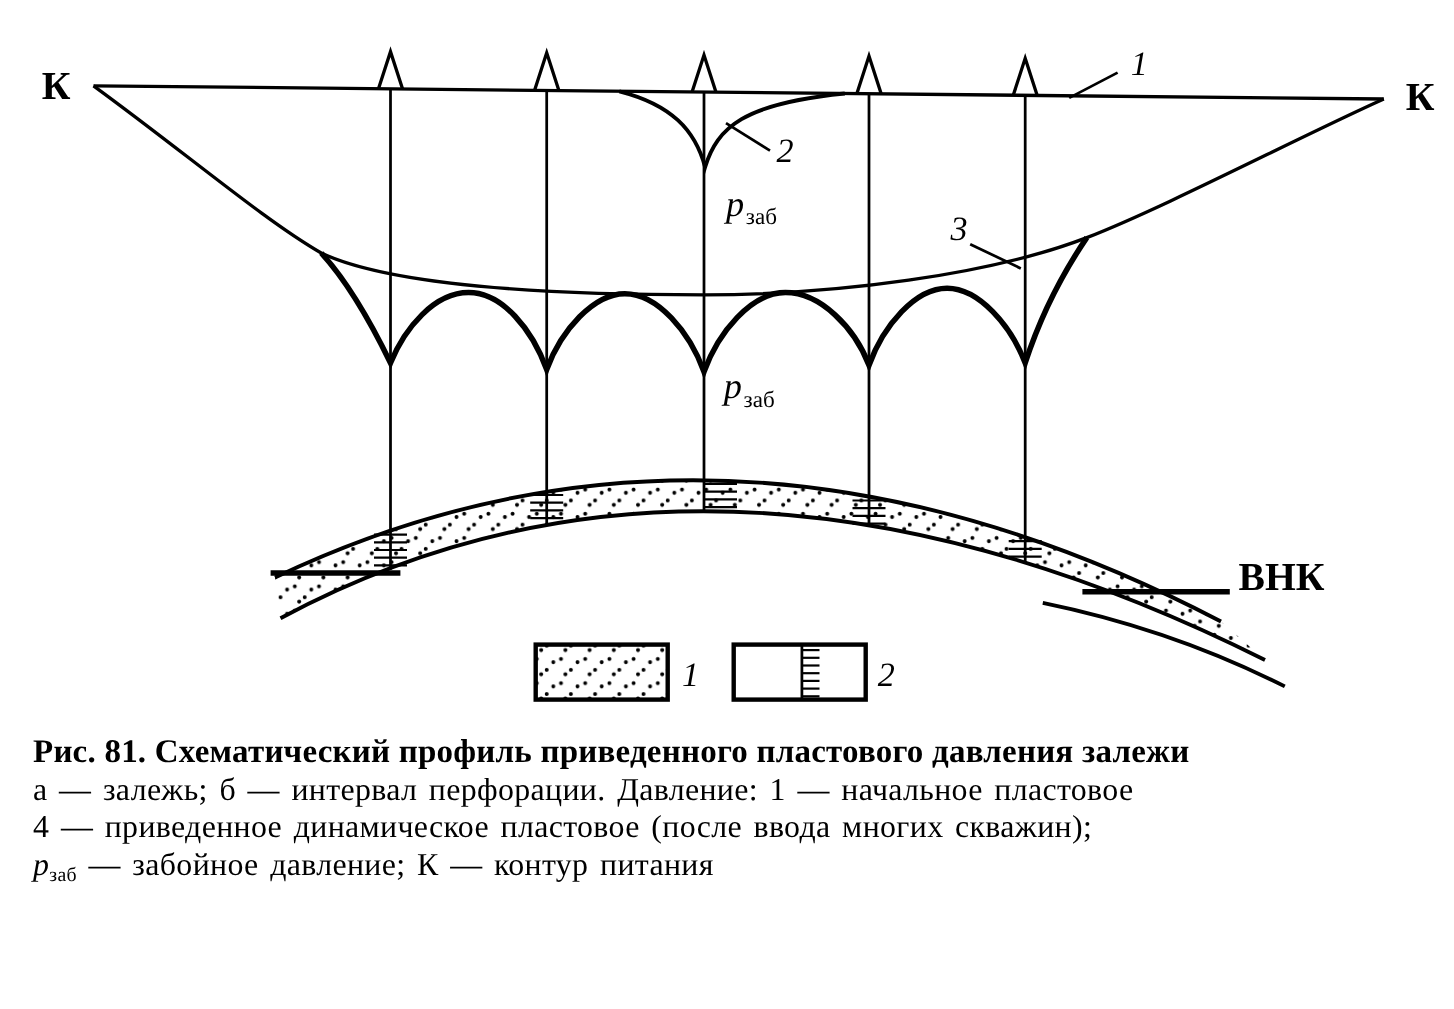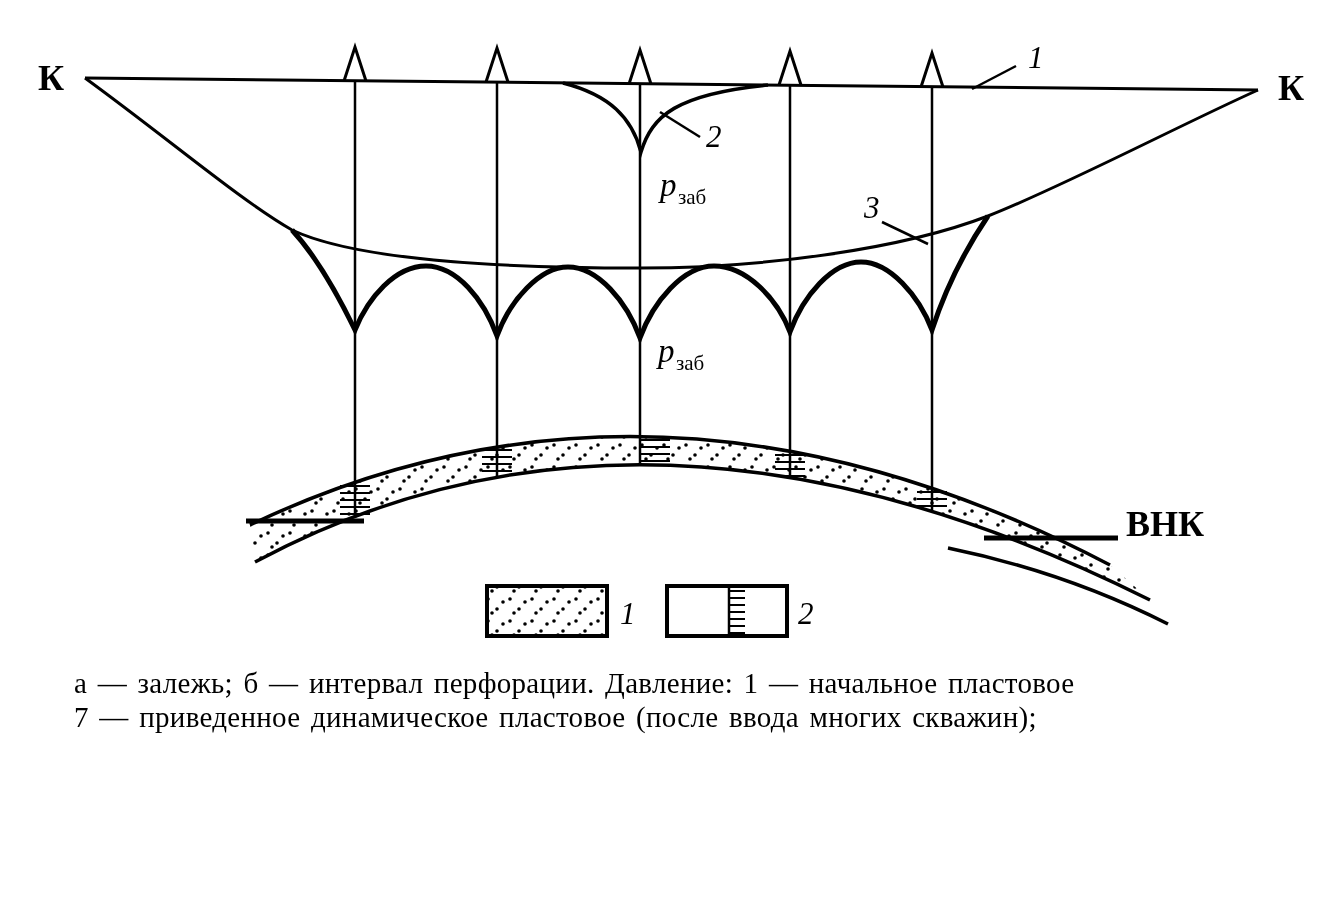--- a/index.html
+++ b/index.html
@@ -56,21 +56,20 @@
     font-weight: bold;
     font-size: 30px;
     line-height: 35px;
     letter-spacing: 0.2px;
   }
   .caption .body-line {
     font-size: 29px;
     line-height: 34px;
     letter-spacing: 0.3px;
     word-spacing: 3px;
-    margin-left: 44px;
   }
   .caption .var {
     font-style: italic;
   }
   .caption .sub {
     font-size: 0.62em;
     vertical-align: -0.35em;
   }
 </style>
 </head>
@@ -209,17 +208,21 @@
           <line x1="729" y1="619" x2="745" y2="619"></line>
           <line x1="729" y1="626" x2="745" y2="626"></line>
           <line x1="729" y1="633" x2="745" y2="633"></line>
         </g>
         <text class="lab-italic" x="798" y="624">2</text>
       </g>
     </svg>
   </div>
 
   <div class="caption">
+    <div class="title-line">Рис. 81. Схематический профиль приведенного пластового давления залежи</div>
     <div class="body-line">а — залежь; б — интервал перфорации. Давление: 1 — начальное пластовое</div>
-    <div class="body-line">7 — приведенное динамическое пластовое (после ввода многих скважин);</div>
+    <div class="body-line">4 — приведенное динамическое пластовое (после ввода многих скважин);</div>
+    <div class="body-line">
+      <span class="var">р</span><span class="sub">заб</span><span> — забойное давление; К — контур питания</span>
+    </div>
   </div>
 
 </div>
 
 </body></html>

